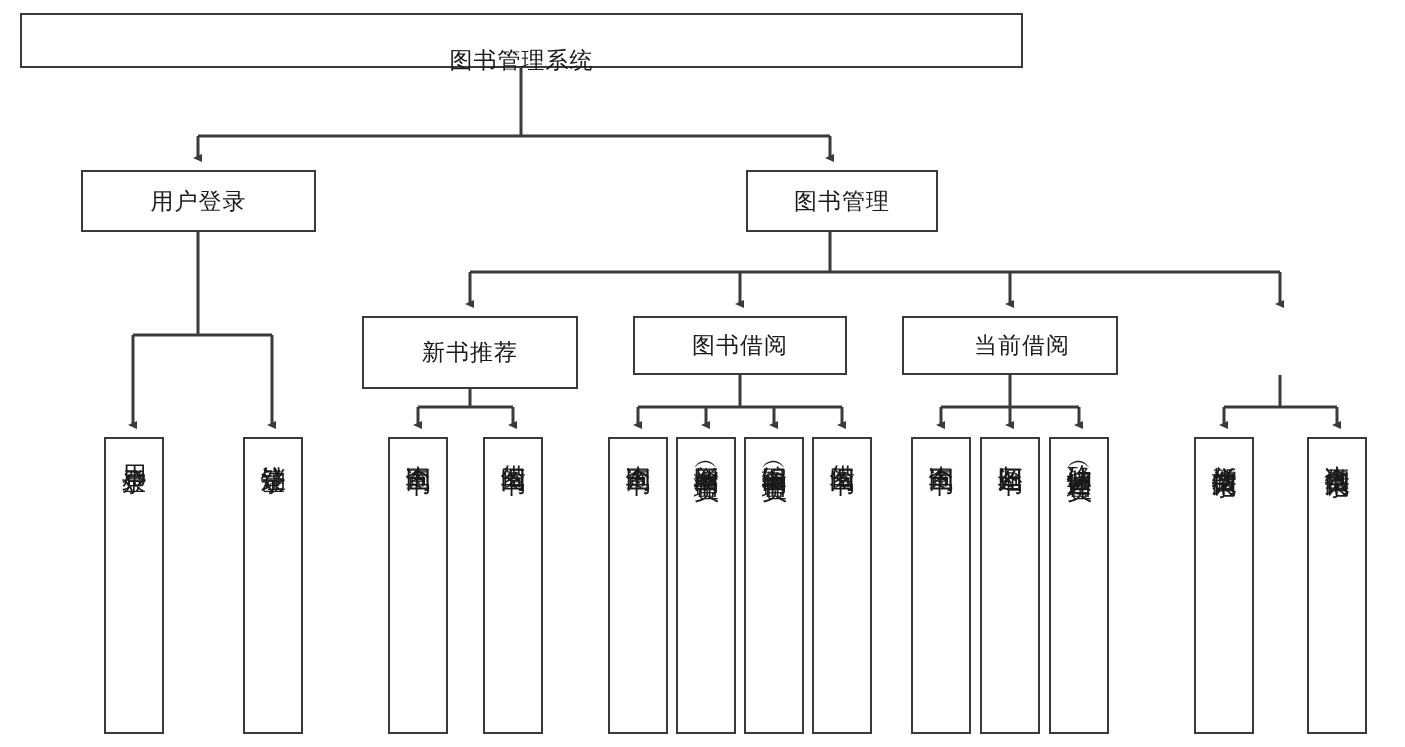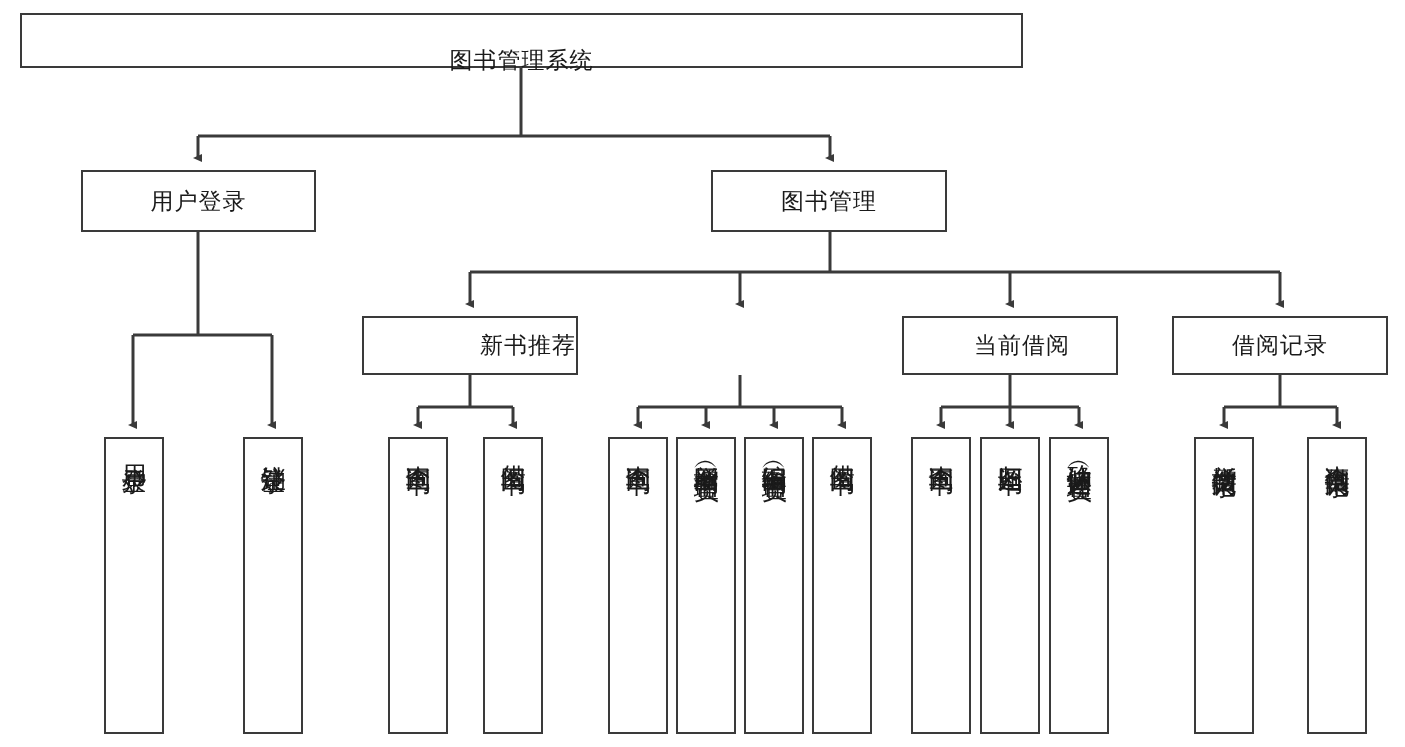--- a/index.html
+++ b/index.html
@@ -127,32 +127,32 @@
     </g>
   </svg>
 
   <div class="node root horiz" style="left:20px; top:13px; width:1003px; height:55px;">
     <span class="label">图书管理系统</span>
   </div>
 
   <div class="node horiz" style="left:81px; top:170px; width:235px; height:62px;">
     <span class="label">用户登录</span>
   </div>
-  <div class="node horiz" style="left:711px; top:170px; width:236px; height:62px;">
+  <div class="node horiz" style="left:746px; top:170px; width:192px; height:62px;">
     <span class="label">图书管理</span>
   </div>
 
-  <div class="node horiz" style="left:362px; top:316px; width:216px; height:59px;justify-content:flex-end;">
+  <div class="node horiz" style="left:362px; top:316px; width:216px; height:73px;">
     <span class="label">新书推荐</span>
+  </div>
+  <div class="node horiz" style="left:633px; top:316px; width:214px; height:59px;">
+    <span class="label">图书借阅</span>
   </div>
   <div class="node horiz" style="left:902px; top:316px; width:216px; height:59px;padding-left:24px;">
     <span class="label">当前借阅</span>
-  </div>
-  <div class="node horiz" style="left:1172px; top:316px; width:216px; height:59px;">
-    <span class="label">借阅记录</span>
   </div>
 
   <div class="node vert" style="left:104px; top:437px; width:60px; height:297px;">
     <span class="label">用户登录</span>
   </div>
   <div class="node vert" style="left:243px; top:437px; width:60px; height:297px;">
     <span class="label">注销登录</span>
   </div>
 
   <div class="node vert" style="left:388px; top:437px; width:60px; height:297px;">

